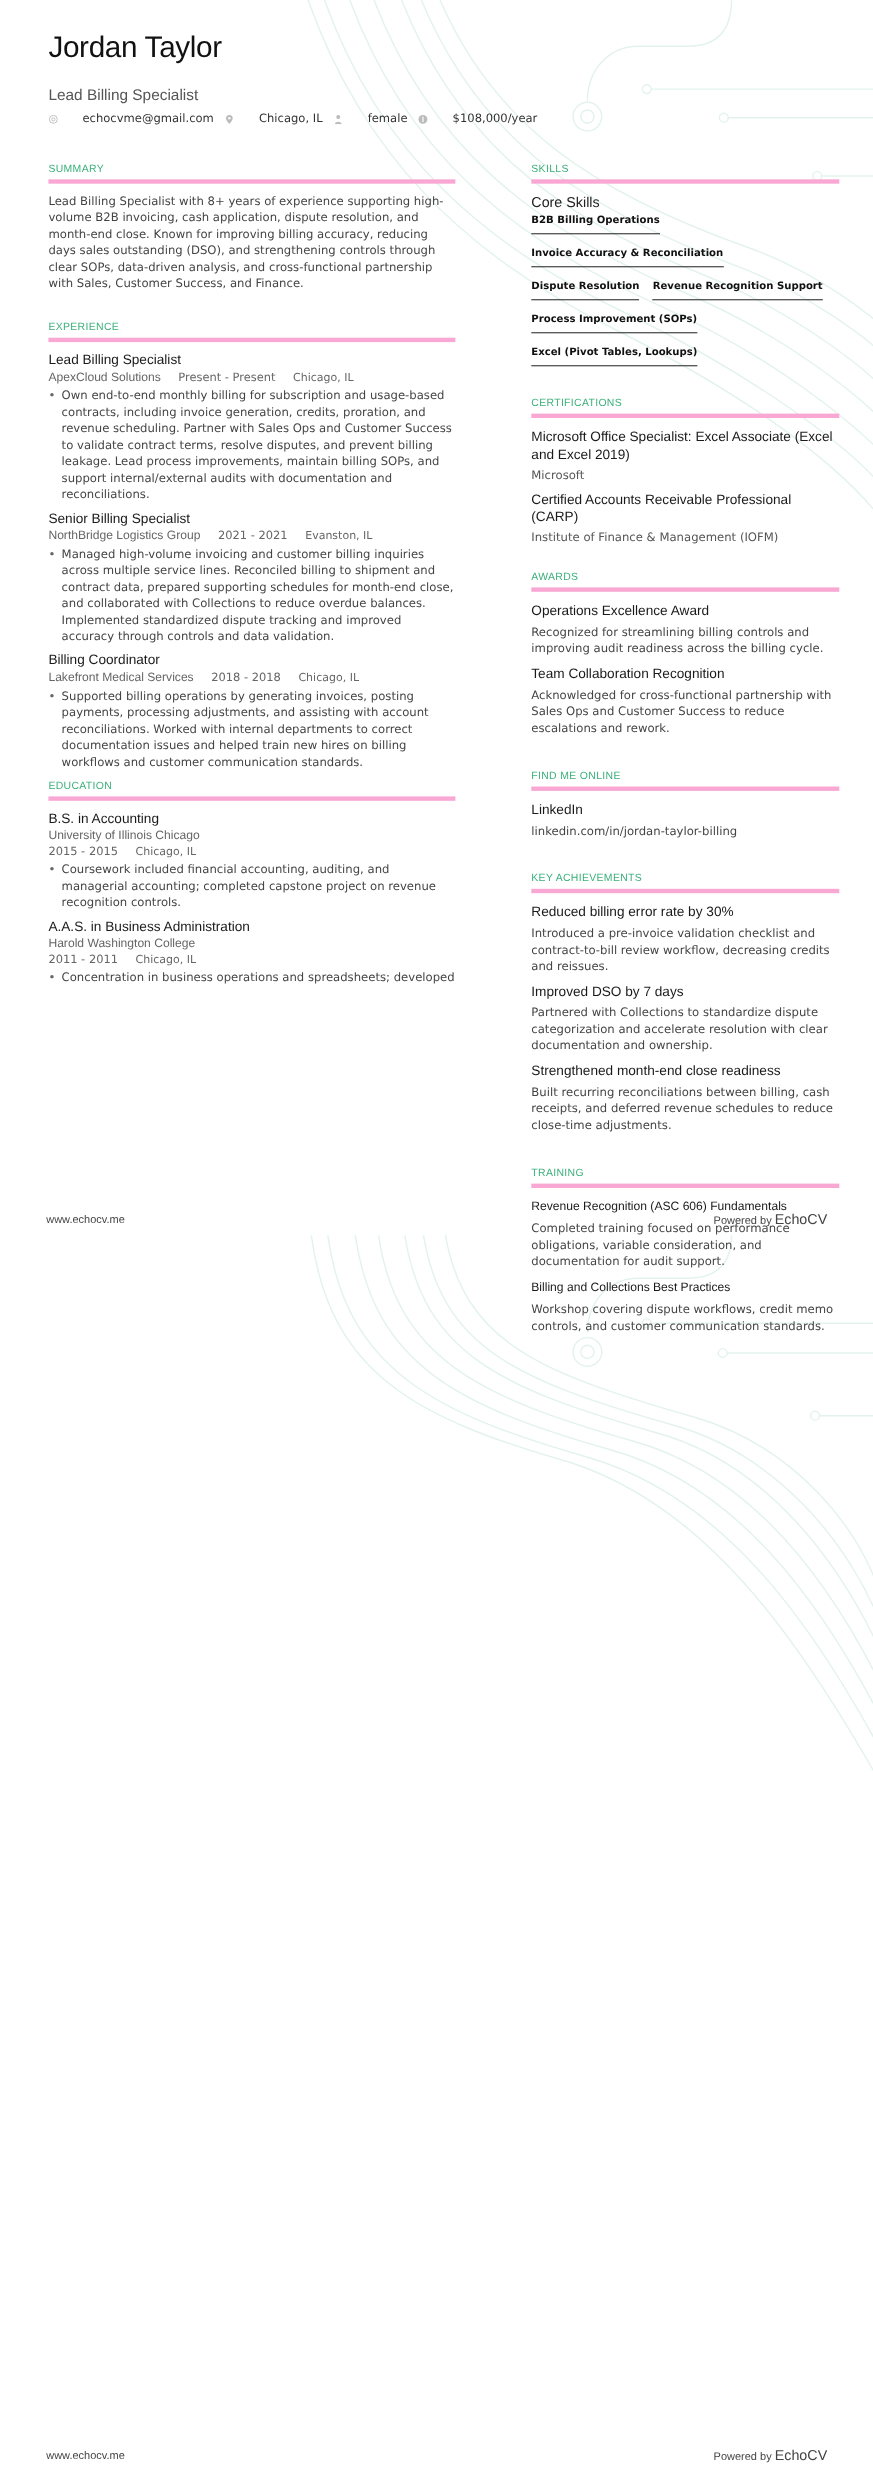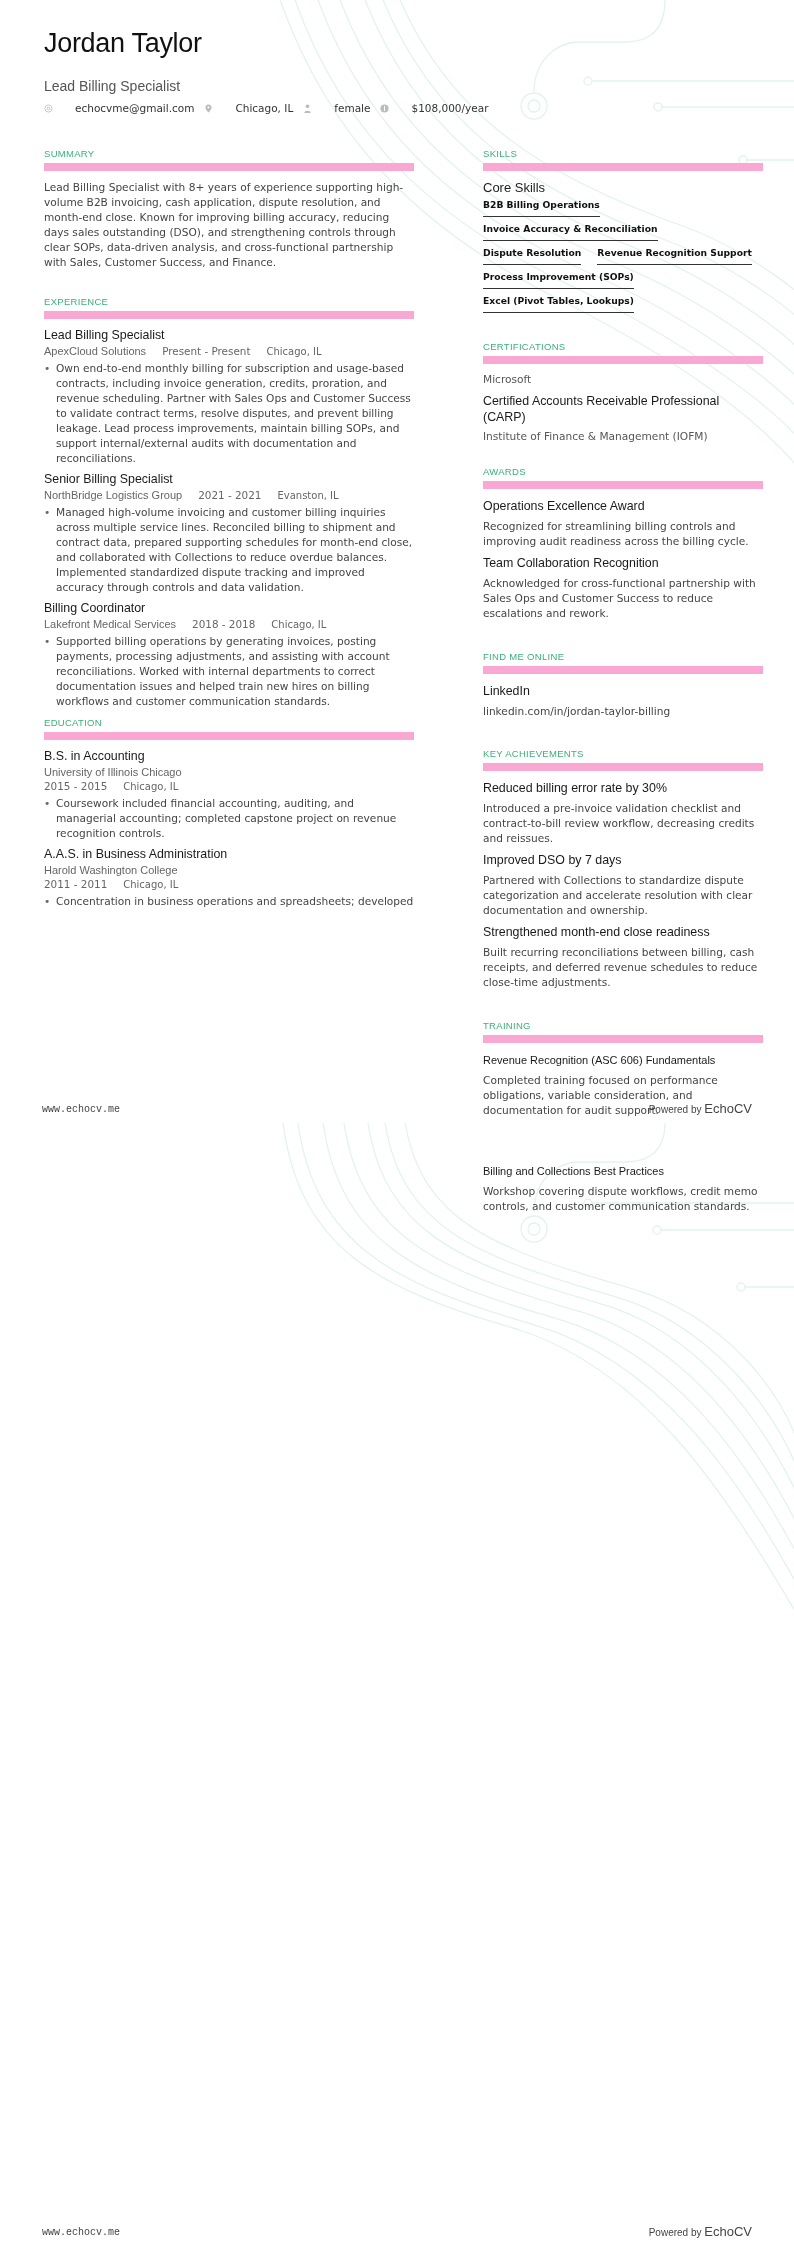--- a/index.html
+++ b/index.html
@@ -17,40 +17,40 @@
     .title { position: absolute; left: 44px; top: 78px; font-family: "Liberation Sans", sans-serif; font-size: 14px; color: #555555; }
     .contacts { position: absolute; left: 44px; top: 102px; display: flex; align-items: center; gap: 10px; font-size: 10.5px; color: #333333; }
     .contact { display: flex; align-items: center; gap: 22px; }
     .cicon { width: 9px; height: 9px; display: inline-flex; align-items: center; justify-content: center; }
     .cicon svg { width: 9px; height: 9px; }
 
     
     .col-left { position: absolute; left: 44px; width: 370px; }
     .col-right { position: absolute; left: 483px; width: 280px; }
 
-    .sec-head { font-family: "Liberation Sans", sans-serif; font-size: 9.5px; color: #3bb07a; letter-spacing: 0.3px; text-transform: uppercase; padding-bottom: 4px; border-bottom: 8px solid #f9a8d4; margin-bottom: 9px; }
+    .sec-head { font-family: "Liberation Sans", sans-serif; font-size: 9.5px; color: #3bb07a; letter-spacing: 0.3px; text-transform: uppercase; padding-bottom: 4px; border-bottom: 4px solid #f9a8d4; margin-bottom: 9px; }
 
     .body-text { font-size: 10.6px; line-height: 15px; color: #444444; }
     .item-title { font-family: "Liberation Sans", sans-serif; font-size: 12.4px; color: #1a1a1a; margin-bottom: 3px; }
     .meta { display: flex; gap: 16px; font-size: 10.4px; color: #666666; margin-bottom: 4px; align-items: baseline; }
     .meta .company { font-family: "Liberation Sans", sans-serif; font-size: 11px; color: #666666; }
     .meta .loc { font-size: 10px; }
     .bullets { list-style: none; }
     .bullets li { position: relative; padding-left: 12px; font-size: 10.6px; line-height: 15px; color: #444444; }
     .bullets li::before { content: "•"; position: absolute; left: 0; top: 0; color: #666; }
     .job { margin-bottom: 6px; }
 
     .skills-sub { font-family: "Liberation Sans", sans-serif; font-size: 13px; color: #222; margin-bottom: 4px; }
-    .skills-wrap { display: flex; flex-wrap: wrap; column-gap: 16px; row-gap: 6px; }
+    .skills-wrap { display: flex; flex-wrap: wrap; column-gap: 16px; row-gap: 6px; gap: 12px; }
     .skill-tag { font-size: 9.2px; font-weight: bold; color: #111; padding-bottom: 6px; border-bottom: 1.5px solid #333; white-space: nowrap; }
 
     .cert-name { font-family: "Liberation Sans", sans-serif; font-size: 12.4px; color: #1a1a1a; line-height: 16px; margin-bottom: 5px; }
     .cert-issuer { font-size: 10.6px; color: #555555; margin-bottom: 8px; }
 
-    .footer-left { position: absolute; left: 42px; font-family: Liberation Mono, monospace; font-size: 10px; color: #444; }
+    .footer-left { position: absolute; left: 42px; font-family: Liberation Sans, sans-serif; font-size: 10px; color: #444; }
     .footer-right { position: absolute; right: 42px; font-family: "Liberation Sans", sans-serif; font-size: 10px; color: #444; }
     .footer-right .brand { font-size: 13px; color: #444; }
   </style>
 </head>
 <body>
 
 <svg class="bg" viewBox="0 0 794 2246" xmlns="http://www.w3.org/2000/svg">
   <g fill="none" stroke="#e3f3ec" stroke-width="1.3">
 
     <path d="M280 0 C 330 140, 420 230, 560 300 C 680 360, 760 420, 800 470"></path>
@@ -224,20 +224,21 @@
         <span class="skill-tag">Invoice Accuracy &amp; Reconciliation</span>
         <span class="skill-tag">Dispute Resolution</span>
         <span class="skill-tag">Revenue Recognition Support</span>
         <span class="skill-tag">Process Improvement (SOPs)</span>
         <span class="skill-tag">Excel (Pivot Tables, Lookups)</span>
       </div>
     </section>
 
     <section style="margin-top:28px;">
       <div class="sec-head">Certifications</div>
+      <div class="cert-name">Microsoft Office Specialist: Excel Associate (Excel and Excel 2019)</div>
       <div class="cert-issuer">Microsoft</div>
       <div class="cert-name">Certified Accounts Receivable Professional (CARP)</div>
       <div class="cert-issuer">Institute of Finance &amp; Management (IOFM)</div>
     </section>
 
     <section style="margin-top:24px;">
       <div class="sec-head">Awards</div>
       <div class="cert-name">Operations Excellence Award</div>
       <div class="body-text" style="margin-bottom:6px;">Recognized for streamlining billing controls and improving audit readiness across the billing cycle.</div>
       <div class="cert-name">Team Collaboration Recognition</div>

